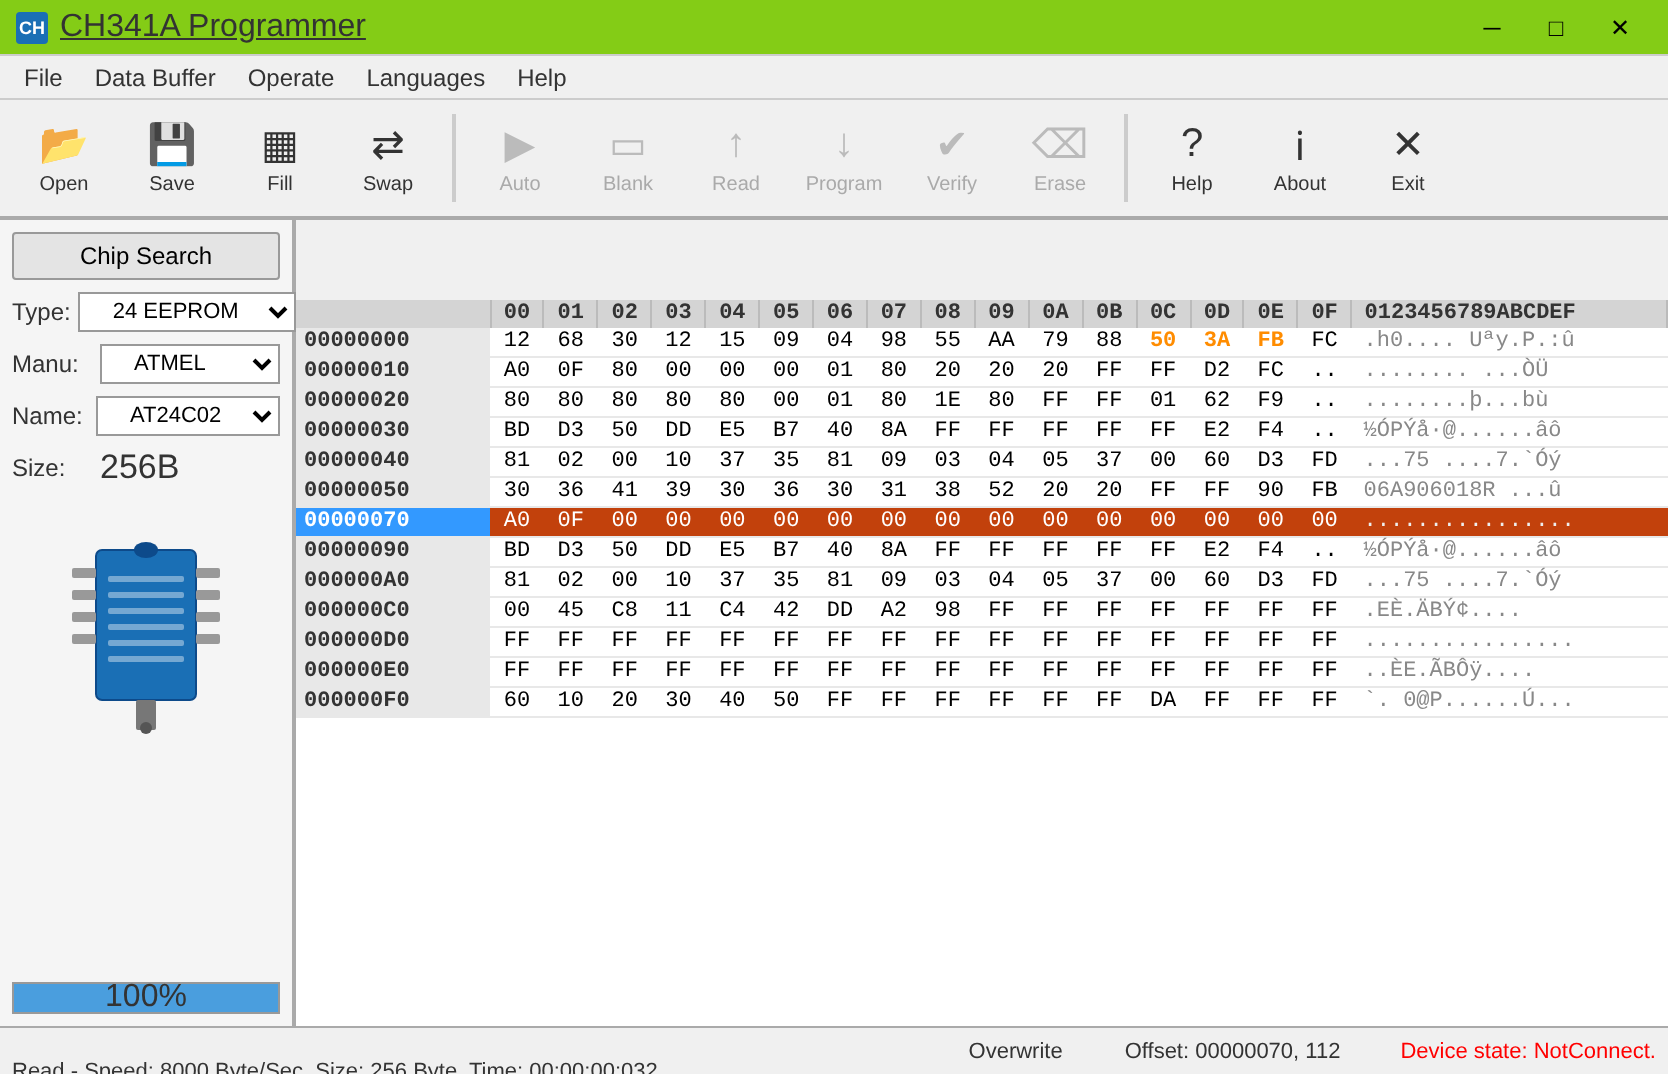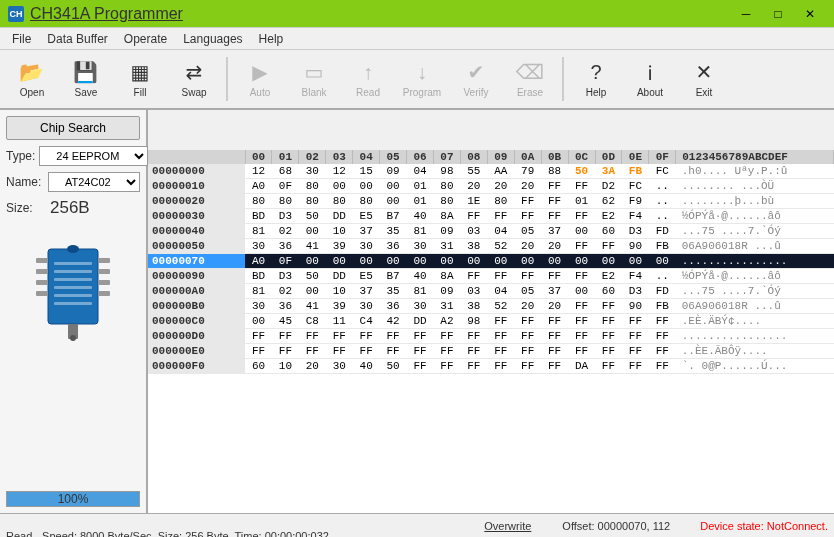--- a/index.html
+++ b/index.html
@@ -159,21 +159,21 @@
       background: #4a9ede;
       height: 100%;
       width: 100%;
     }
     #progress-text {
       position: absolute;
       top: 0; left: 0; right: 0; bottom: 0;
       display: flex;
       align-items: center;
       justify-content: center;
-      font-size: 12px;
+      font-size: 16px;
       color: #333;
     }
 
     
     #hex-area {
       flex: 1;
       background: white;
       overflow: hidden;
       display: flex;
       flex-direction: column;
@@ -199,21 +199,21 @@
       border-right: 1px solid #bbb;
       white-space: nowrap;
     }
     thead tr th:first-child {
       text-align: center;
       min-width: 80px;
     }
     tbody tr {
       border-bottom: 1px solid #e8e8e8;
     }
-    tbody tr.selected { background: #0f172a; color: white; }
+    tbody tr.selected { background: #c2410c; color: white; }
     tbody tr.selected td { color: white; }
     td {
       padding: 1px 4px;
       white-space: nowrap;
       font-size: 11px;
       text-align: center;
     }
     td:first-child {
       text-align: left;
       font-weight: bold;
@@ -234,21 +234,21 @@
       background: #f0f0f0;
       border-top: 1px solid #aaa;
       display: flex;
       align-items: center;
       padding: 0 6px;
       font-size: 11px;
       color: #333;
       gap: 0;
     }
     #status-left { flex: 1; margin-top: 20px; }
-    #status-mid { margin: 0 20px; text-decoration: underline; }
+    #status-mid { margin: 0 20px; }
     #status-offset { margin: 0 20px; }
     #status-device { color: red; margin-left: 10px; }
 
     
     .chip-svg { width: 90px; height: 110px; }
   </style>
 </head>
 <body>
 
 <div id="title-bar">
@@ -329,20 +329,26 @@
   </div>
 
 <div id="main">
 
   <div id="sidebar">
     <button id="chip-search-btn">Chip Search</button>
     <div class="field-row">
       <span class="field-label">Type:</span>
       <select class="field-select">
         <option>24 EEPROM</option>
+      </select>
+    </div>
+    <div class="field-row">
+      <span class="field-label">Manu:</span>
+      <select class="field-select">
+        <option>ATMEL</option>
       </select>
     </div>
     <div class="field-row">
       <span class="field-label">Name:</span>
       <select class="field-select">
         <option>AT24C02</option>
       </select>
     </div>
     <div class="field-row">
       <span class="field-label">Size:</span>
@@ -582,40 +588,20 @@
               <td>04</td>
               <td>05</td>
               <td>37</td>
               <td>00</td>
               <td>60</td>
               <td>D3</td>
               <td>FD</td>
               <td class="ascii-col">...75 ....7.`Óý</td>
             </tr>
             <tr>
-              <td>000000B0</td>
-              <td>30</td>
-              <td>36</td>
-              <td>41</td>
-              <td>39</td>
-              <td>30</td>
-              <td>36</td>
-              <td>30</td>
-              <td>31</td>
-              <td>38</td>
-              <td>52</td>
-              <td>20</td>
-              <td>20</td>
-              <td>FF</td>
-              <td>FF</td>
-              <td>90</td>
-              <td>FB</td>
-              <td class="ascii-col">06A906018R  ...û</td>
-            </tr>
-            <tr>
               <td>000000C0</td>
               <td>00</td>
               <td>45</td>
               <td>C8</td>
               <td>11</td>
               <td>C4</td>
               <td>42</td>
               <td>DD</td>
               <td>A2</td>
               <td>98</td>

